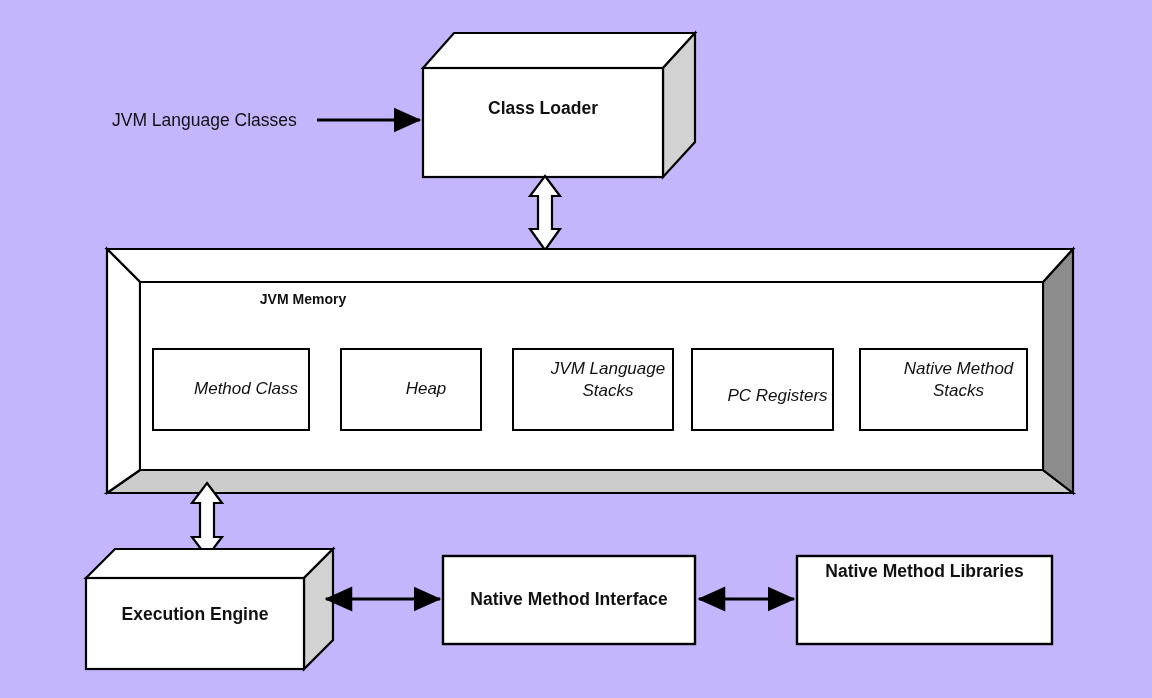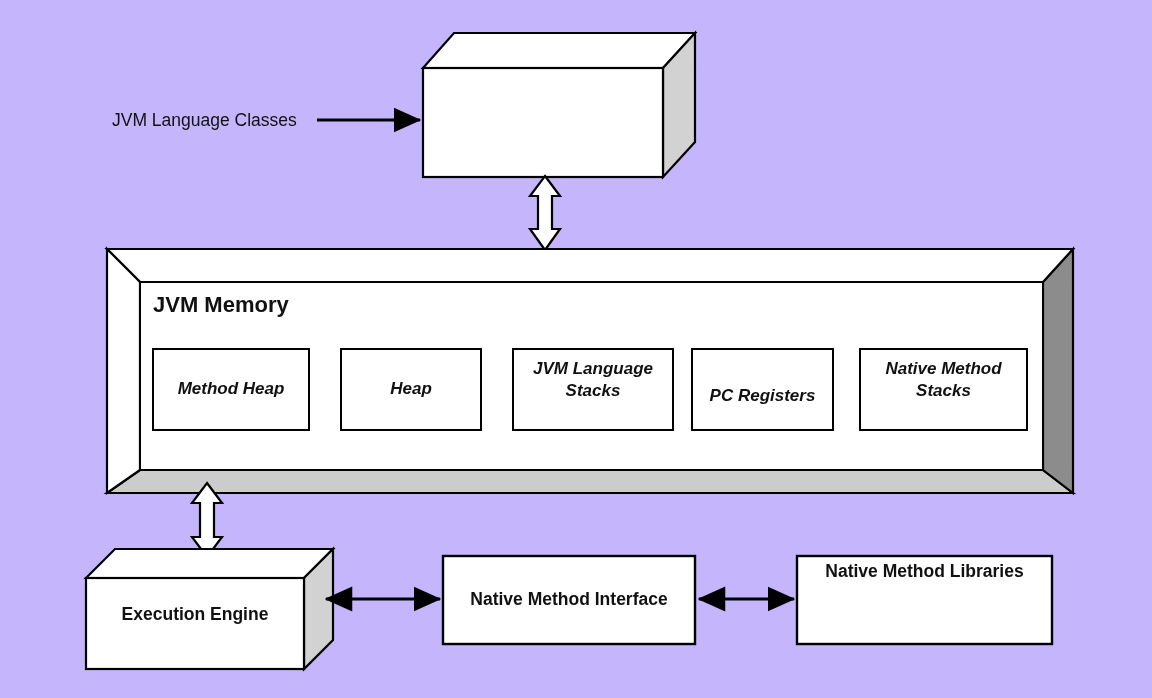--- a/index.html
+++ b/index.html
@@ -40,21 +40,21 @@
 
   .lbl {
     position: absolute;
     color: #111111;
     text-align: center;
     line-height: 1.28;
     white-space: pre-line;
     font-family: "Liberation Sans", sans-serif;
   }
   .lbl-bold   { font-weight: bold; }
-  .lbl-italic { font-style: italic; font-weight: bold; }
+  .lbl-italic { font-style: italic; font-weight: normal; padding-left: 15px; }
   .lbl-plain  { font-weight: normal; }
 </style>
 </head>
 <body>
 
 <div id="diagram-root">
 
   <svg class="diagram" viewBox="0 0 1152 698" xmlns="http://www.w3.org/2000/svg">
 
     <defs>
@@ -107,24 +107,25 @@
 
     <rect class="plain-rect" x="797" y="556" width="255" height="88"></rect>
 
     <line class="solid-arrow-line" x1="326" y1="599" x2="440" y2="599" marker-start="url(#arrowSolidStart)" marker-end="url(#arrowSolid)"></line>
 
     <line class="solid-arrow-line" x1="699" y1="599" x2="794" y2="599" marker-start="url(#arrowSolidStart)" marker-end="url(#arrowSolid)"></line>
   </svg>
 
   <div class="lbl lbl-plain" style="left:112px; top:109px; width:200px; text-align:left; font-size:17.5px;">JVM Language Classes</div>
 
+  <div class="lbl lbl-bold" style="left:423px; top:97px; width:240px; font-size:17.5px;">Class Loader</div>
 
-  <div class="lbl lbl-bold" style="left:153px; top:291px; width:300px; text-align:left; font-size:22px;">JVM Memory</div>
+  <div class="lbl lbl-bold" style="left:153px; top:291px; width:300px; text-align:center; font-size:14px;">JVM Memory</div>
 
-  <div class="lbl lbl-italic" style="left:153px; top:378px; width:156px; font-size:17px;">Method Heap</div>
+  <div class="lbl lbl-italic" style="left:153px; top:378px; width:156px; font-size:17px;">Method Class</div>
 
   <div class="lbl lbl-italic" style="left:341px; top:378px; width:140px; font-size:17px;">Heap</div>
 
   <div class="lbl lbl-italic" style="left:513px; top:358px; width:160px; font-size:17px;">JVM Language
 Stacks</div>
 
   <div class="lbl lbl-italic" style="left:692px; top:385px; width:141px; font-size:17px;">PC Registers</div>
 
   <div class="lbl lbl-italic" style="left:860px; top:358px; width:167px; font-size:17px;">Native Method
 Stacks</div>

